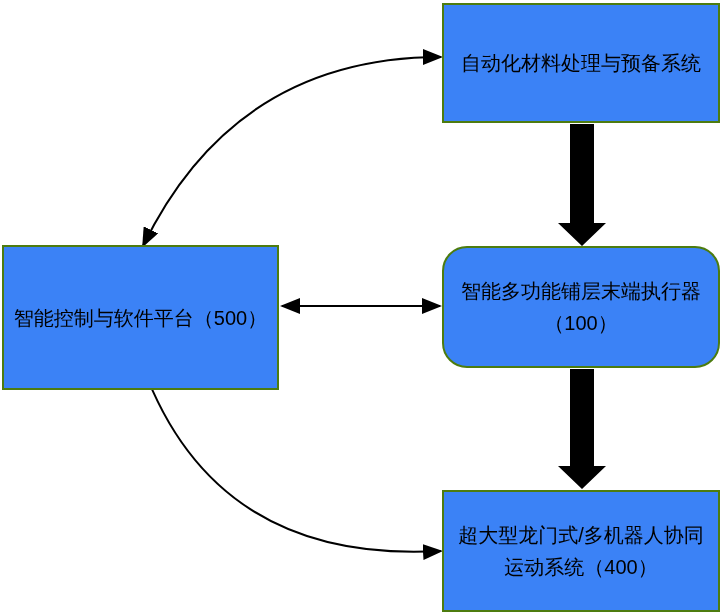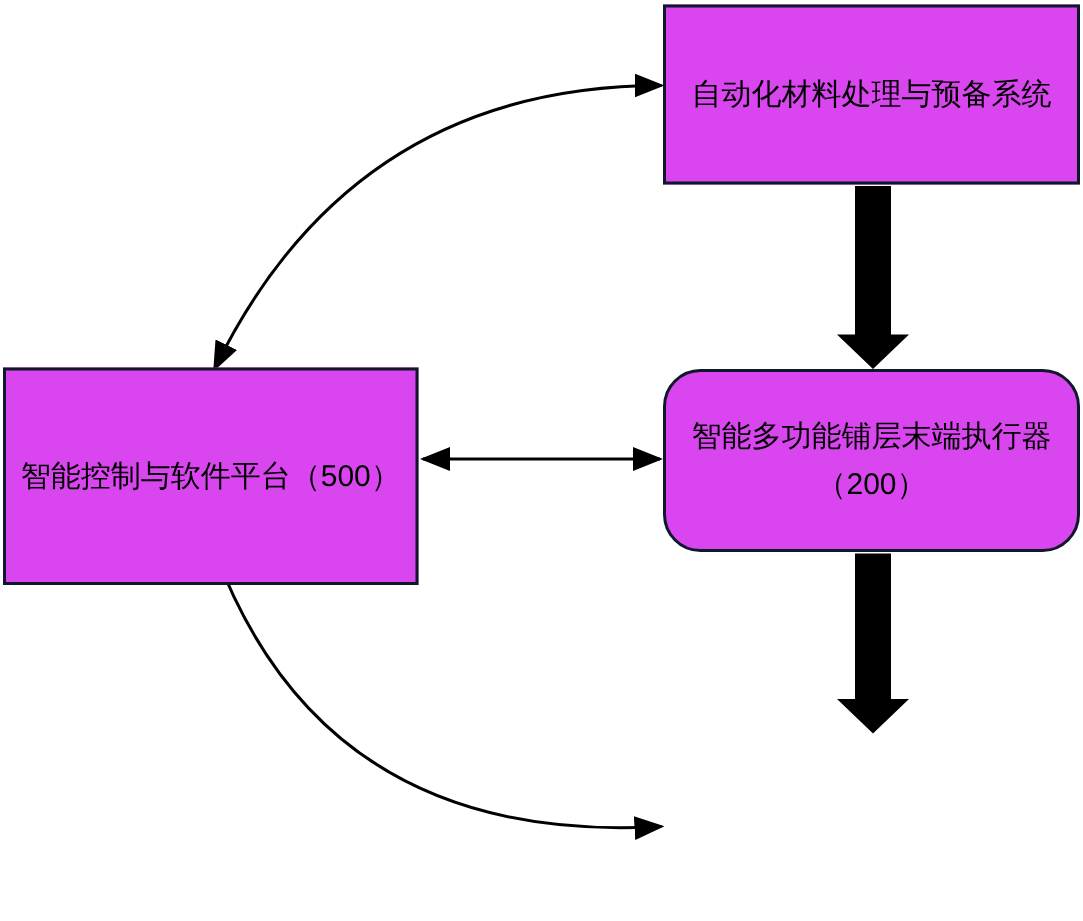--- a/index.html
+++ b/index.html
@@ -12,22 +12,22 @@
     overflow: hidden;
   }
   .arrows {
     position: absolute;
     left: 0; top: 0;
     width: 722px; height: 614px;
   }
   .box {
     position: absolute;
     box-sizing: border-box;
-    background: #d946ef;
-    border: 2px solid #0f172a;
+    background: #3b82f6;
+    border: 2px solid #4d7c0f;
     display: flex;
     flex-direction: column;
     justify-content: center;
     align-items: center;
     text-align: center;
     color: #000000;
     font-size: 20px;
     line-height: 32px;
   }
   .box .bl { white-space: nowrap; }
@@ -58,21 +58,25 @@
 
     <polygon points="570,369 594,369 594,466 606,466 582,489 558,466 570,466" fill="#000000"></polygon>
   </svg>
 
   <div class="box" id="box-200">
     <div class="bl">自动化材料处理与预备系统</div>
   </div>
 
   <div class="box" id="box-300">
     <div class="bl">智能多功能铺层末端执行器</div>
-    <div class="bl">（200）</div>
+    <div class="bl">（100）</div>
   </div>
 
+  <div class="box" id="box-400">
+    <div class="bl">超大型龙门式/多机器人协同</div>
+    <div class="bl">运动系统（400）</div>
+  </div>
 
   <div class="box" id="box-500">
     <div class="bl">智能控制与软件平台（500）</div>
   </div>
 
 </div>
 
 </body></html>

